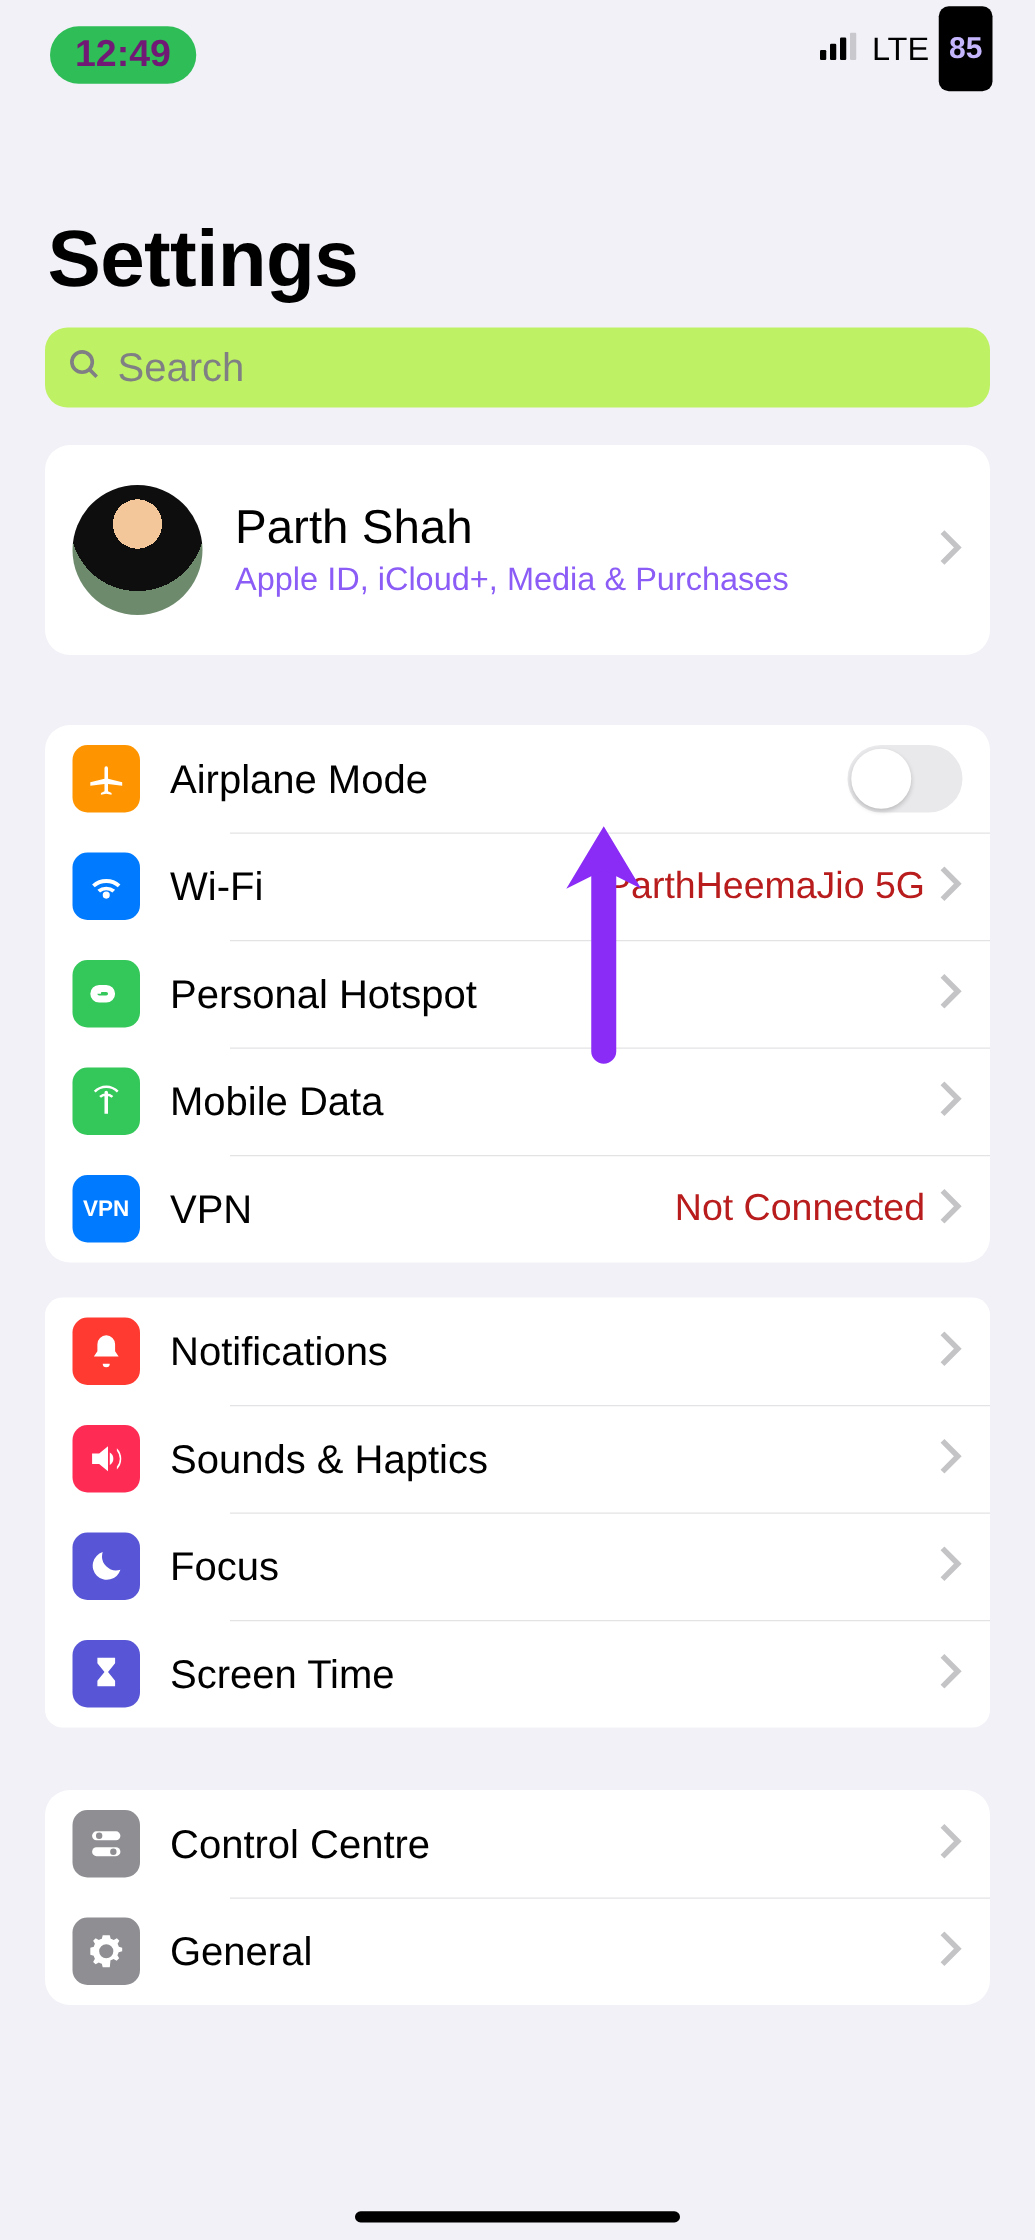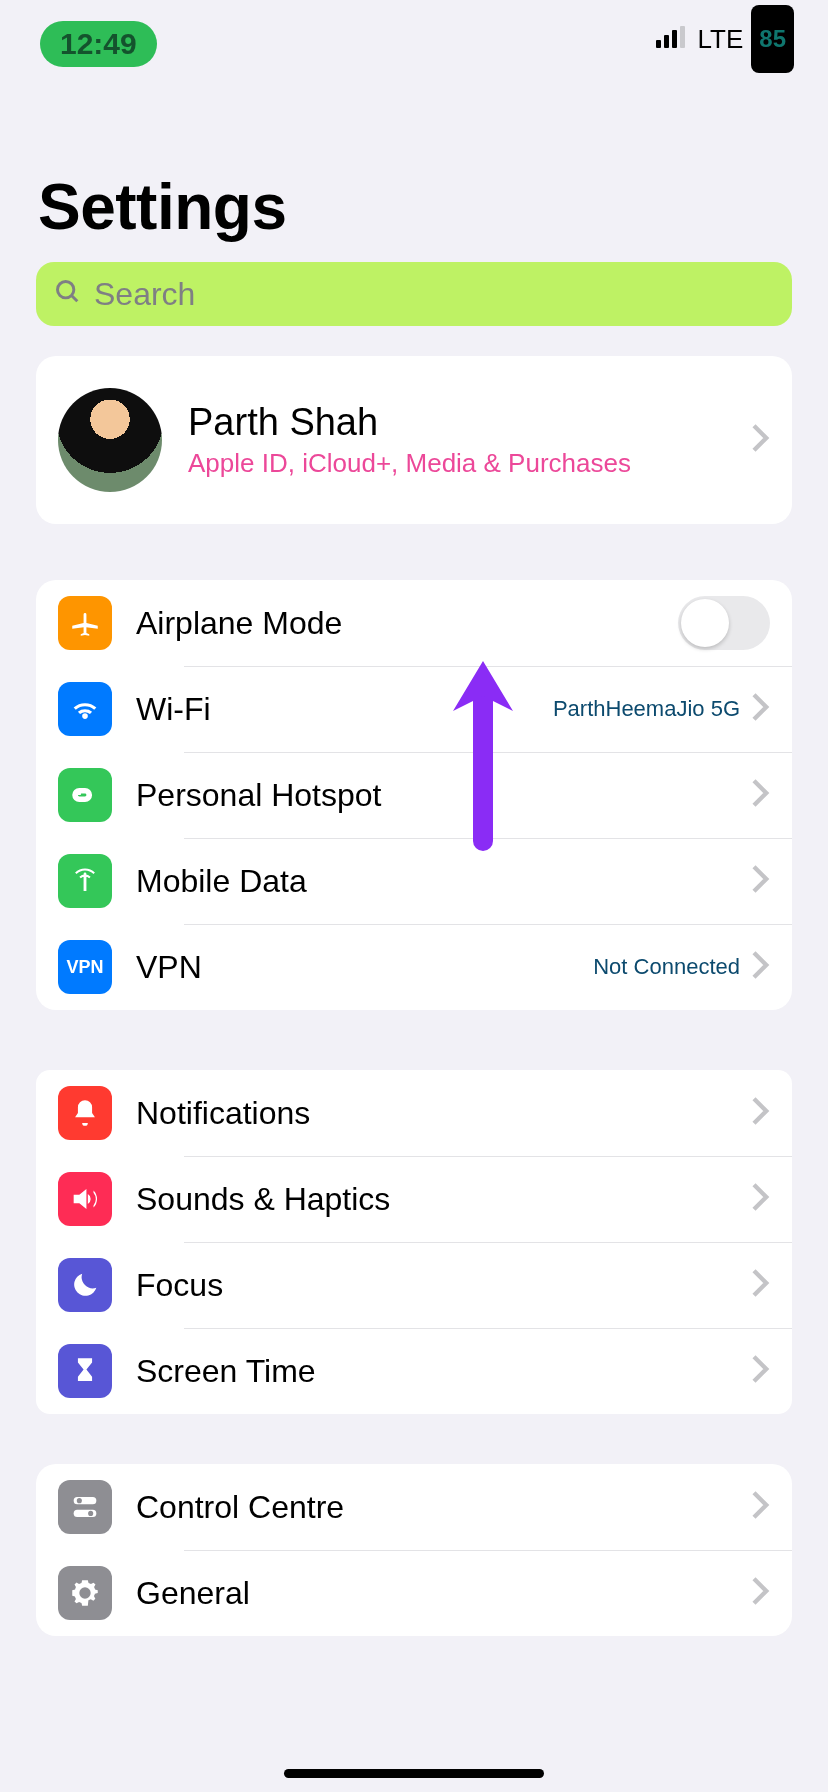--- a/index.html
+++ b/index.html
@@ -12,27 +12,27 @@
     overflow: hidden;
   }
 
   
   .status-bar {
     display: flex; justify-content: space-between; align-items: center;
     padding: 18px 34px 10px 40px;
     height: 70px;
   }
   .time-pill {
-    background: #2ebd57; color: #14532d; font-weight: 600;
+    background: #2ebd57; color: #701a75; font-weight: 600;
     padding: 6px 20px; border-radius: 26px; font-size: 30px; margin-top: 10px;
   }
   .status-right { display: flex; align-items: center; gap: 8px; }
   .network-label { font-size: 26px; font-weight: 500; }
   .battery-pill {
-    background: #000; color: #0f766e; font-weight: 700; font-size: 24px;
+    background: #000; color: #c4b5fd; font-weight: 700; font-size: 24px;
     padding: 20px 8px; border-radius: 8px;
   }
 
   
   .page-title {
     font-size: 64px; font-weight: 800; letter-spacing: -0.5px;
     padding: 100px 38px 18px 38px;
   }
 
   
@@ -56,32 +56,32 @@
     content: ""; position: absolute; top: 0; left: 148px; right: 0;
     height: 1px; background: #e3e3e6;
   }
   .row .icon-wrap {
     width: 54px; height: 54px; border-radius: 12px;
     display: flex; align-items: center; justify-content: center;
     flex-shrink: 0; margin-right: 24px;
   }
   .row .label { font-size: 32px; flex-shrink: 0; }
   .row .spacer { flex: 1; }
-  .row .value { font-size: 22px; color: #0c4a6e; margin-right: 12px; text-align: center; }
+  .row .value { font-size: 30px; color: #b91c1c; margin-right: 12px; text-align: center; }
   .chevron { color: #c4c4c7; }
 
   
   .profile-row { padding: 32px 22px; }
   .avatar {
     width: 104px; height: 104px; border-radius: 52px; margin-right: 26px;
     background: radial-gradient(circle at 50% 30%, #f3c79a 0 22%, #0e0e0e 22% 60%, #6d8b6c 60% 100%);
     flex-shrink: 0;
   }
   .profile-text .name { font-size: 38px; font-weight: 500; }
-  .profile-text .sub { font-size: 26px; color: #ec4899; margin-top: 4px; }
+  .profile-text .sub { font-size: 26px; color: #8b5cf6; margin-top: 4px; }
 
   
   .toggle {
     width: 92px; height: 54px; background: #e9e9eb; border-radius: 27px;
     position: relative;
   }
   .toggle .knob {
     position: absolute; left: 3px; top: 3px; width: 48px; height: 48px;
     border-radius: 24px; background: #fff; box-shadow: 0 2px 4px rgba(0,0,0,.2);
   }
@@ -94,21 +94,21 @@
 
   .icon-wrap svg { width: 34px; height: 34px; fill: #fff; }
   .grey svg { fill: #fff; }
 
   
   .annot-arrow {
     position: absolute; left: 438px; top: 656px; pointer-events: none;
   }
 
   
-  .group.g3 { margin-top: 60px; border-radius: 14px; }
+  .group.g3 { margin-top: 28px; border-radius: 14px; }
   .group.g4 { margin-top: 50px; }
 
   
   .group.g4 .row + .row::before { left: 148px; }
 
   
   .home-indicator {
     position: absolute; bottom: 14px; left: 50%; transform: translateX(-50%);
     width: 260px; height: 9px; background: #000; border-radius: 5px;
   }

